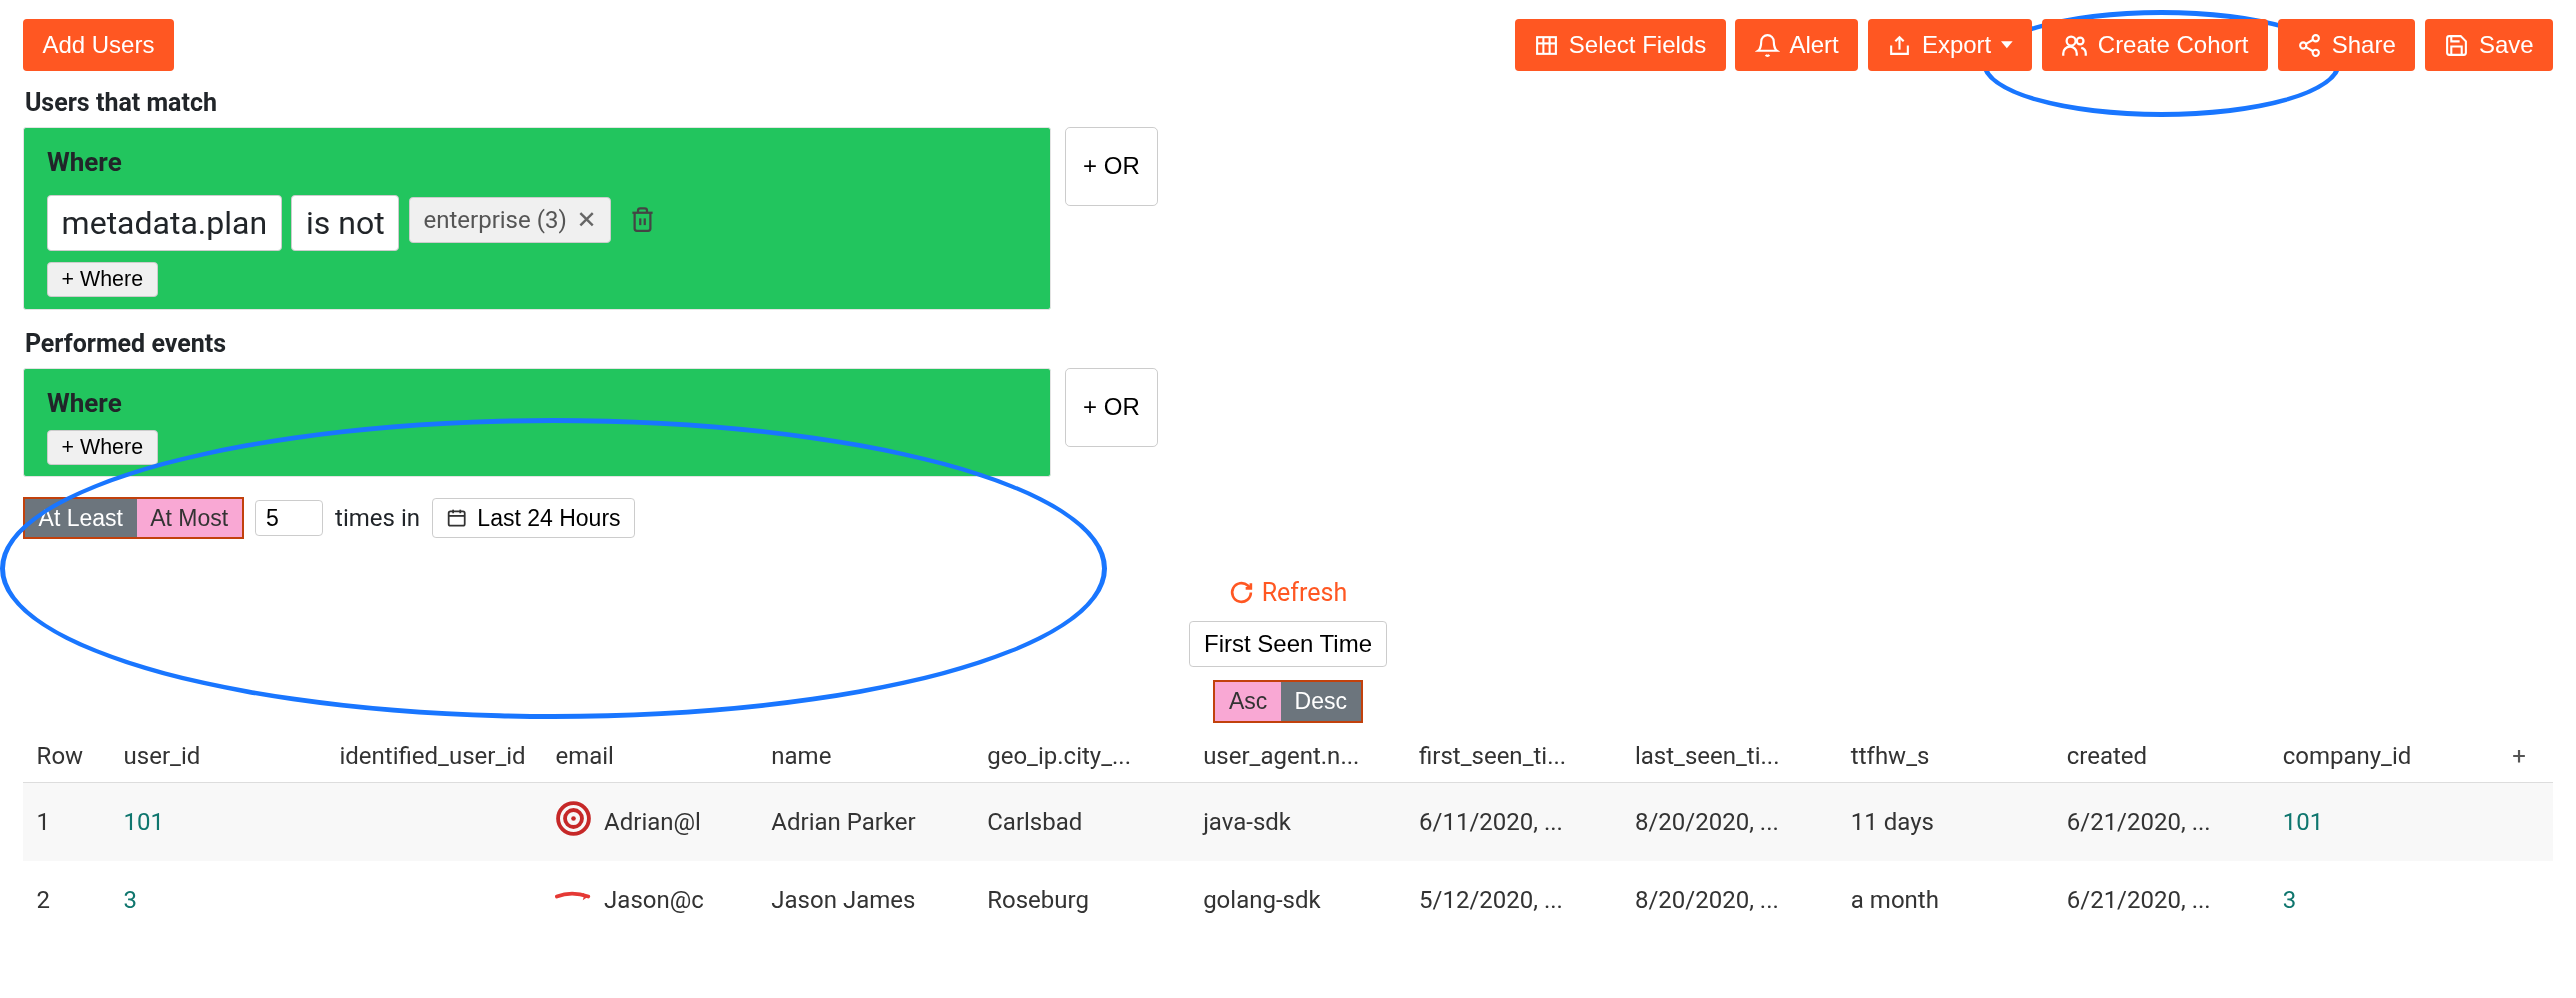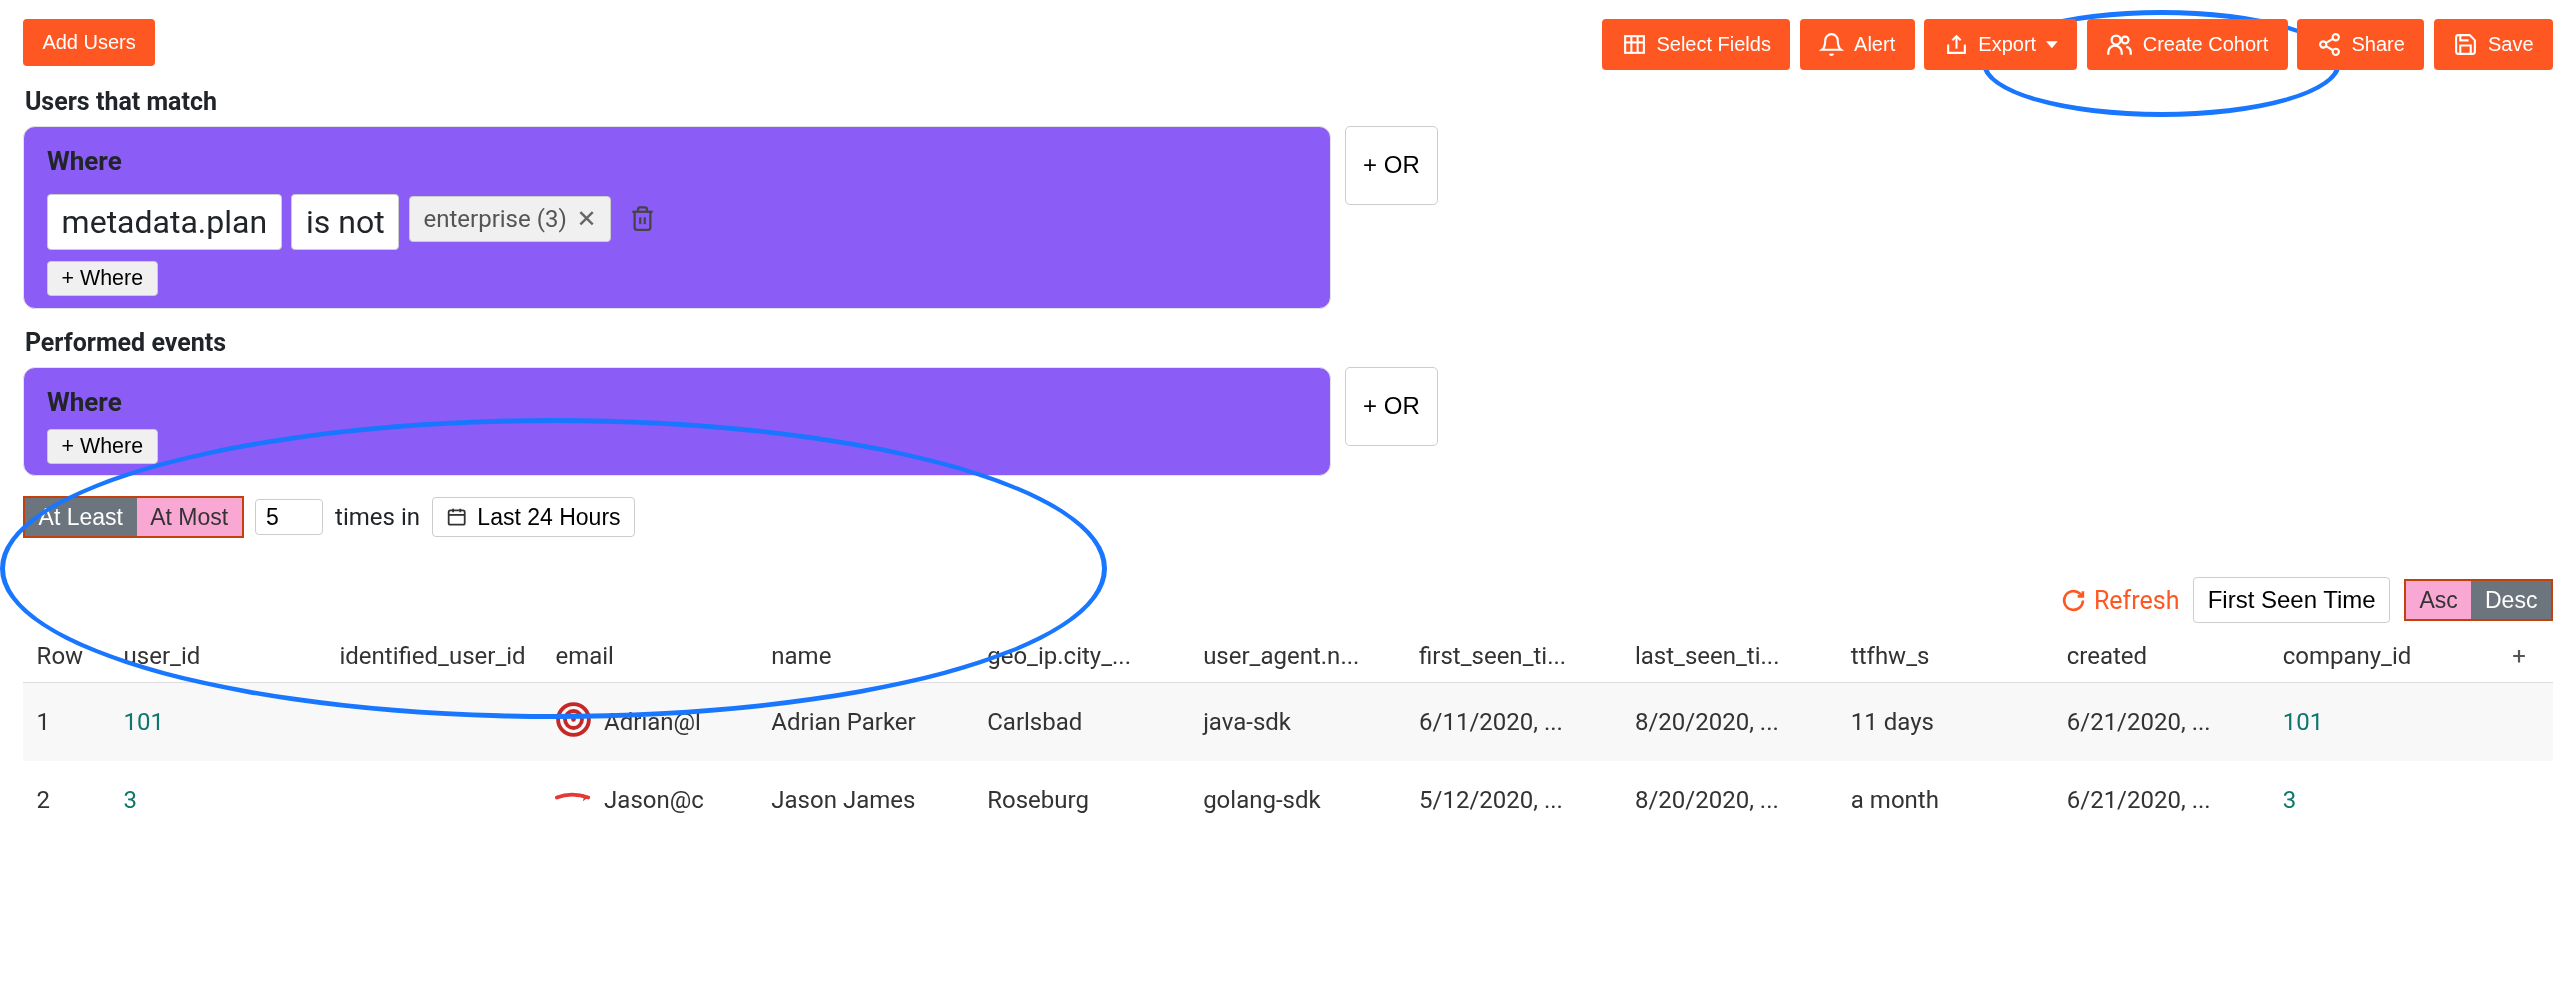--- a/index.html
+++ b/index.html
@@ -16,42 +16,42 @@
     justify-content: space-between;
     align-items: flex-start;
     margin-bottom: 17.5px;
     position: relative;
   }
   .btn-orange {
     background: #ff5722;
     color: #fff;
     border: none;
     padding: 11.7px 19.4px;
-    font-size: 20px;
+    font-size: 24px;
     border-radius: 3.9px;
     cursor: pointer;
     display: inline-flex;
     align-items: center;
     gap: 9.7px;
     white-space: nowrap;
   }
   .btn-orange svg { flex-shrink: 0; }
   .toolbar-right { display: flex; gap: 9.7px; }
   .section-title {
     font-size: 25px;
     font-weight: 700;
     margin: 13.6px 0 9.7px 1.9px;
   }
   .filter-row { display: flex; gap: 13.6px; margin-bottom: 19.4px; }
   .filter-box {
-    background: #8b5cf6;
+    background: #22c55e;
     border: 1px solid #e3e3e3;
-    border-radius: 12px;
+    border-radius: 3px;
     padding: 19.4px 23px 11.7px;
-    width: 1308px;
+    width: 1028px;
   }
   .filter-label {
     font-size: 26px;
     font-weight: 700;
     margin-bottom: 11.7px;
   }
   .where-row {
     display: flex;
     align-items: center;
     gap: 9.7px;
@@ -161,20 +161,21 @@
     padding: 5.8px 13.6px;
     font-size: 23px;
     cursor: pointer;
   }
   .results-top {
     display: flex;
     justify-content: flex-end;
     align-items: center;
     gap: 13.6px;
     margin-bottom: 7.8px;
+    flex-direction: column;
   }
   .refresh-link {
     color: #ff5722;
     font-size: 25px;
     display: inline-flex;
     align-items: center;
     gap: 7.8px;
     cursor: pointer;
   }
   .select-white {

